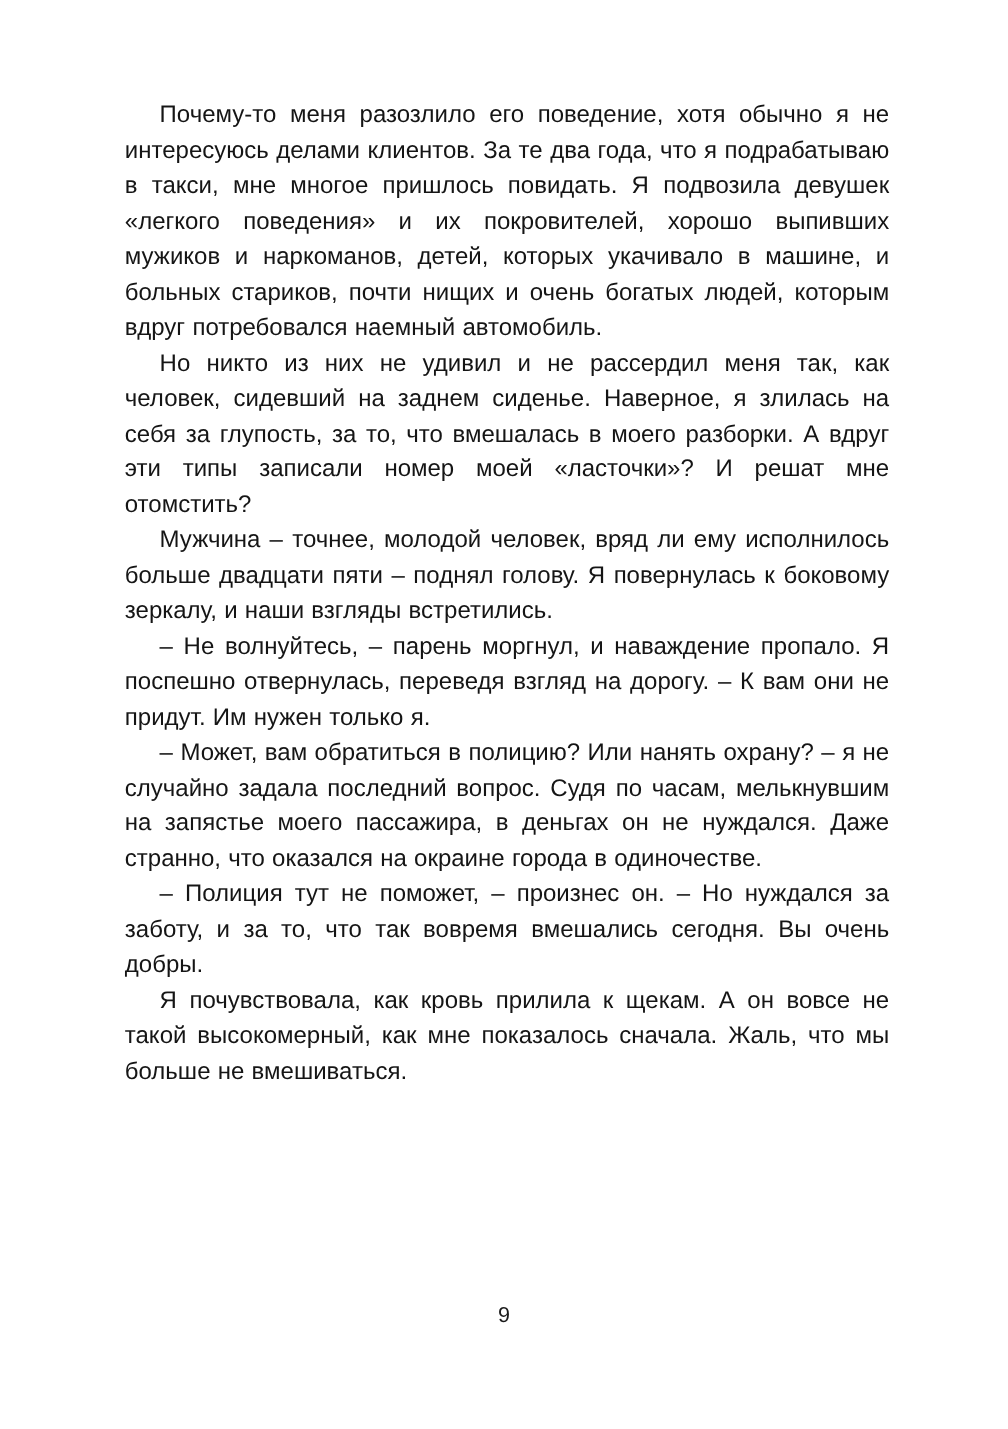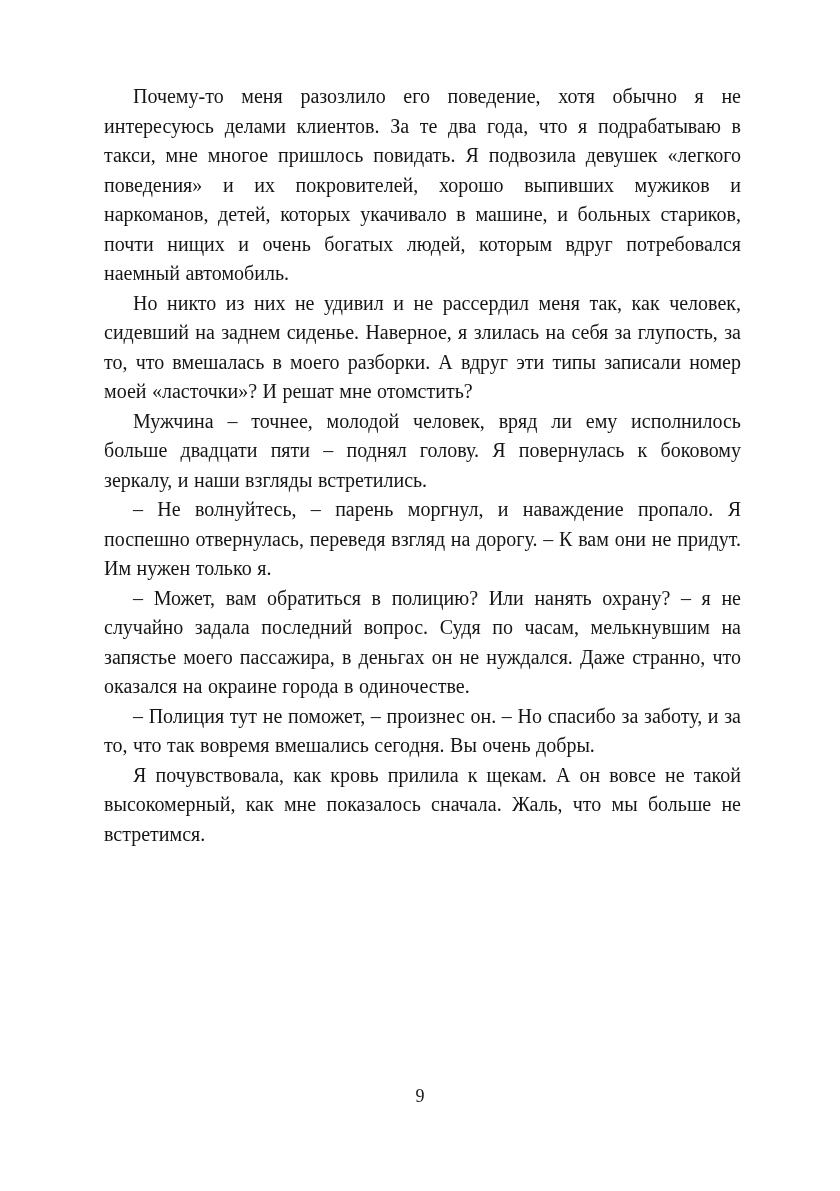--- a/index.html
+++ b/index.html
@@ -5,21 +5,21 @@
   html, body {
     margin: 0;
     padding: 0;
     background: #ffffff;
   }
   .page {
     position: relative;
     width: 840px;
     height: 1191px;
     background: #ffffff;
-    font-family: Liberation Serif, serif;
+    font-family: Liberation Sans, sans-serif;
     color: #151515;
     overflow: hidden;
   }
   .text-block {
     position: absolute;
     left: 104px;
     top: 82px;
     width: 637px;
     font-size: 20px;
     line-height: 29.5px;
@@ -46,17 +46,17 @@
 </head>
 <body>
 
 <div class="page">
   <div class="text-block">
       <p class="para">Почему-то меня разозлило его поведение, хотя обычно я не интересуюсь делами клиентов. За те два года, что я подрабатываю в такси, мне многое пришлось повидать. Я подвозила девушек «легкого поведения» и их покровителей, хорошо выпивших мужиков и наркоманов,  детей, которых укачивало в машине, и больных стариков, почти нищих и очень богатых людей, которым вдруг потребовался наемный автомобиль.</p>
       <p class="para">Но никто из них не удивил и не рассердил  меня так, как человек, сидевший  на заднем сиденье. Наверное, я злилась на себя за глупость, за то, что вмешалась в моего разборки. А вдруг эти типы записали номер моей «ласточки»?  И решат мне отомстить?</p>
       <p class="para">Мужчина – точнее, молодой человек, вряд ли ему исполнилось  больше двадцати пяти – поднял голову. Я повернулась к боковому зеркалу, и наши взгляды встретились.</p>
       <p class="para">– Не волнуйтесь, – парень моргнул, и наваждение пропало. Я поспешно отвернулась, переведя взгляд на дорогу. – К вам они не придут. Им нужен только я.</p>
       <p class="para">– Может, вам обратиться в полицию? Или нанять охрану? – я не случайно задала последний вопрос. Судя по часам, мелькнувшим на запястье моего пассажира, в деньгах  он не нуждался. Даже странно, что оказался на окраине города в одиночестве.</p>
-      <p class="para">– Полиция тут не поможет, – произнес он. – Но спасибо за заботу, и за то, что так вовремя вмешались сегодня. Вы очень добры.</p>
-      <p class="para">Я почувствовала, как кровь прилила к щекам. А он вовсе не такой высокомерный, как мне показалось сначала. Жаль, что мы больше не встретимся.</p>
+      <p class="para">– Полиция тут не поможет, – произнес он. – Но нуждался за заботу, и за то, что так вовремя вмешались сегодня. Вы очень добры.</p>
+      <p class="para">Я почувствовала, как кровь прилила к щекам. А он вовсе не такой высокомерный, как мне показалось сначала. Жаль, что мы больше не вмешиваться.</p>
     </div>
   <div class="page-number">9</div>
 </div>
 
 </body></html>

